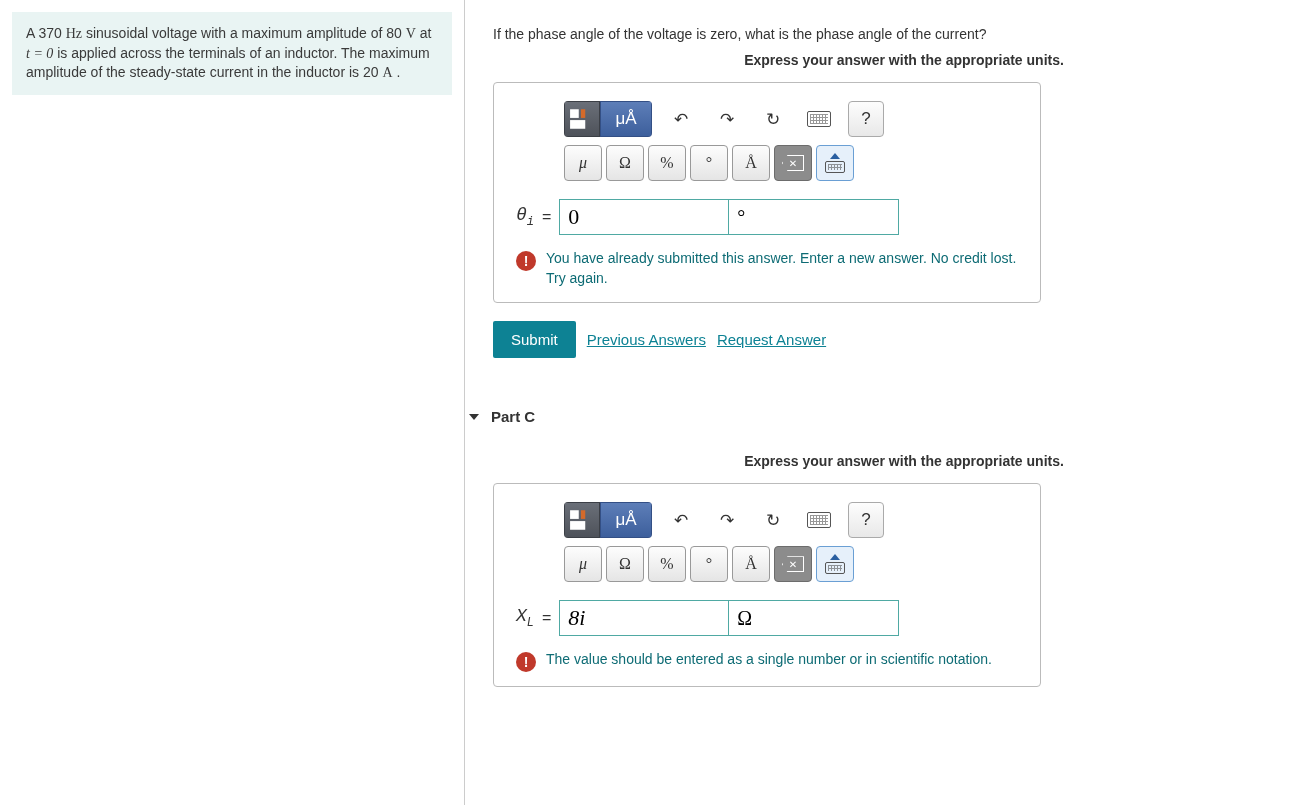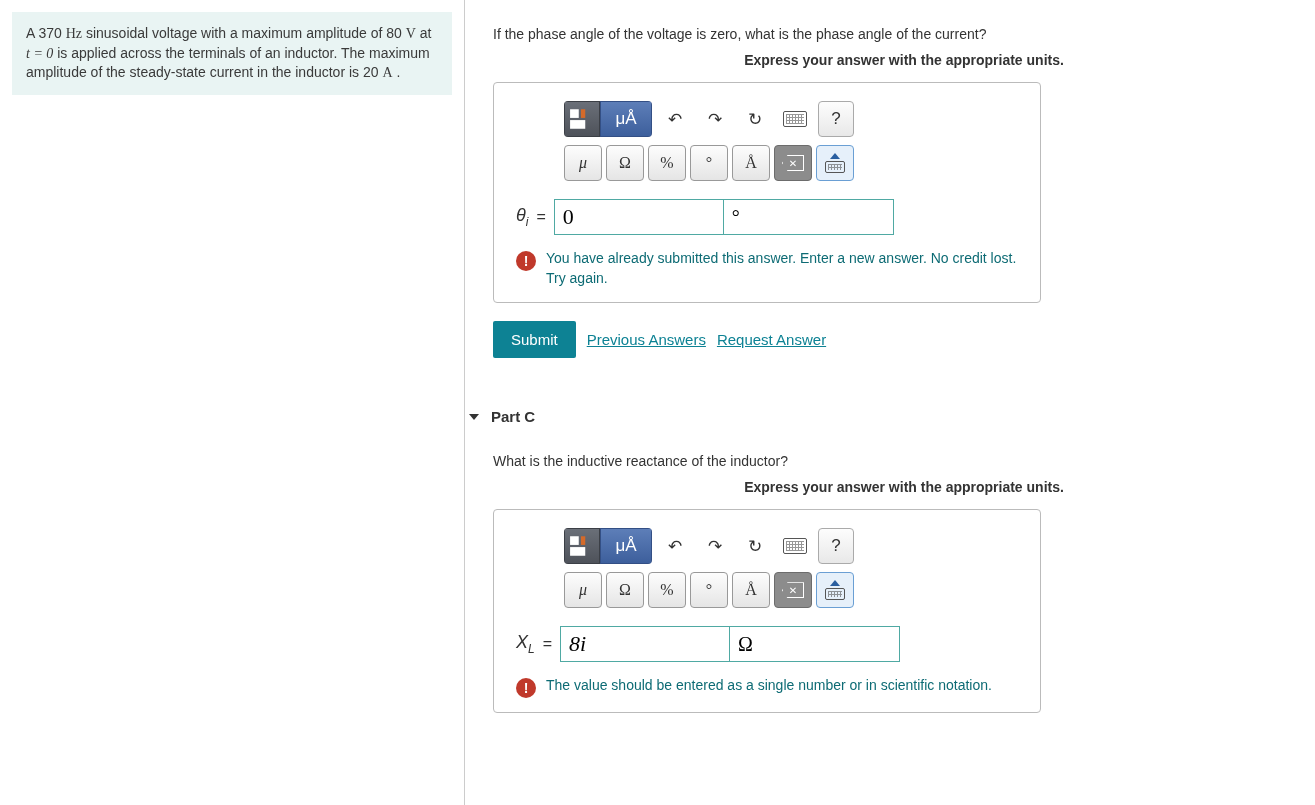--- a/index.html
+++ b/index.html
@@ -42,21 +42,21 @@
   .answer-box {
     border: 1px solid #bbb;
     border-radius: 4px;
     width: 518px;
     padding: 18px 14px 14px 14px;
     position: relative;
   }
   .toolbar {
     display: inline-flex;
     align-items: center;
-    gap: 6px;
+    gap: 12px;
     margin-left: 56px;
     margin-bottom: 8px;
     text-align: right;
   }
   .tb-group {
     display:inline-flex;
     border-radius:4px;
     overflow:hidden;
   }
   .tb-btn {
@@ -118,21 +118,21 @@
     background:#e6f0fa;
     border-color:#6a9fd4;
   }
   .input-row {
     display:flex;
     align-items:center;
     margin-left: 8px;
     margin-bottom: 14px;
   }
   .var-label {
-    font-family:Liberation Sans, sans-serif;
+    font-family:Liberation Mono, monospace;
     font-style: italic;
     font-size:18px;
     margin-right: 8px;
   }
   .var-label sub { font-size: 12px; font-style: italic;}
   .eq { margin-right: 8px; font-size:16px;}
   .val-input {
     height: 36px;
     width: 170px;
     border: 1px solid #4fa9a3;
@@ -280,21 +280,20 @@
       <button class="submit-btn">Submit</button>
       <span class="link">Previous Answers</span>
       <span class="link">Request Answer</span>
     </div>
 
     <div class="part-header">
       <span class="caret-down"></span>
       <span class="part-title">Part C</span>
     </div>
 
-    <div class="question-text">What is the inductive reactance of the inductor?</div>
     <div class="instruction">Express your answer with the appropriate units.</div>
 
     <div class="answer-box">
       <div class="toolbar">
         <span class="tb-group">
           <span class="tb-btn tb-dark templates-icon">
             <svg viewBox="0 0 24 20">
                 <rect x="1" y="1" width="8" height="8" fill="#fff"></rect>
                 <rect x="11" y="1" width="4" height="8" fill="#d46a2a"></rect>
                 <rect x="1" y="11" width="14" height="8" fill="#fff"></rect>

